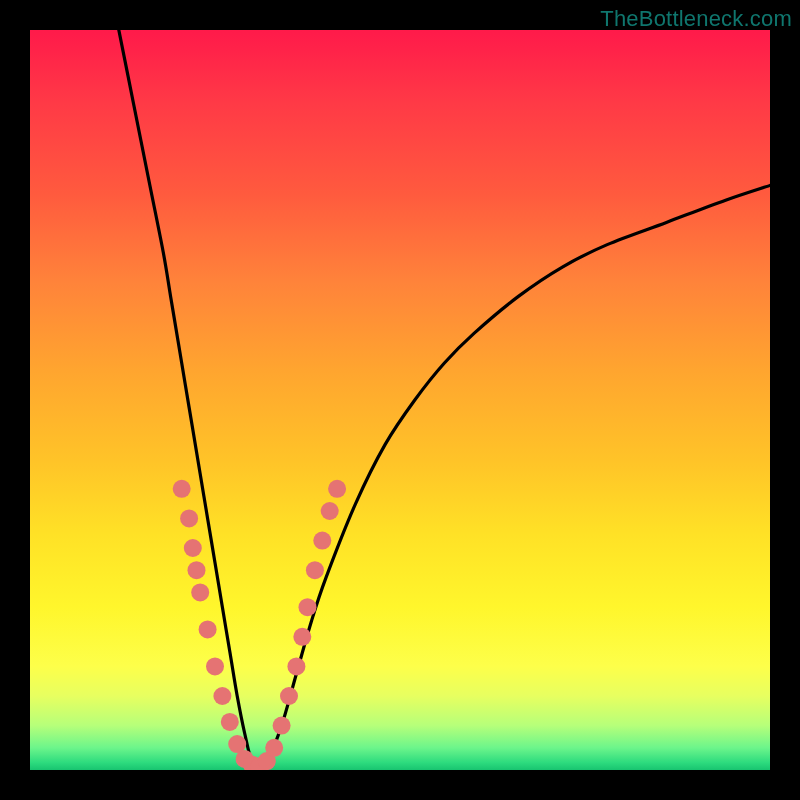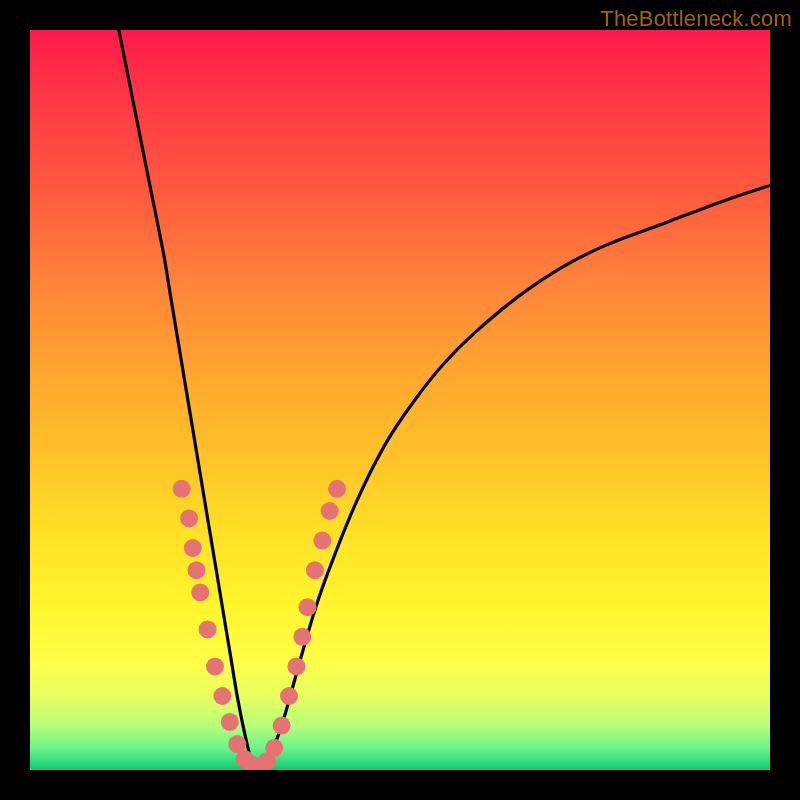--- a/index.html
+++ b/index.html
@@ -38,21 +38,21 @@
       #e7ff60 90%,
       #b6ff7a 94%,
       #6cf58b 97%,
       #2ddb7e 99%,
       #18c470 100%);
   }
   .watermark {
     position: absolute;
     top: 6px;
     right: 8px;
-    color: #a16207;
+    color: #0f766e;
     font-size: 22px;
     letter-spacing: 0.2px;
     font-weight: 500;
   }
   svg.curve {
     position: absolute;
     left: 0;
     top: 0;
     width: 740px;
     height: 740px;

